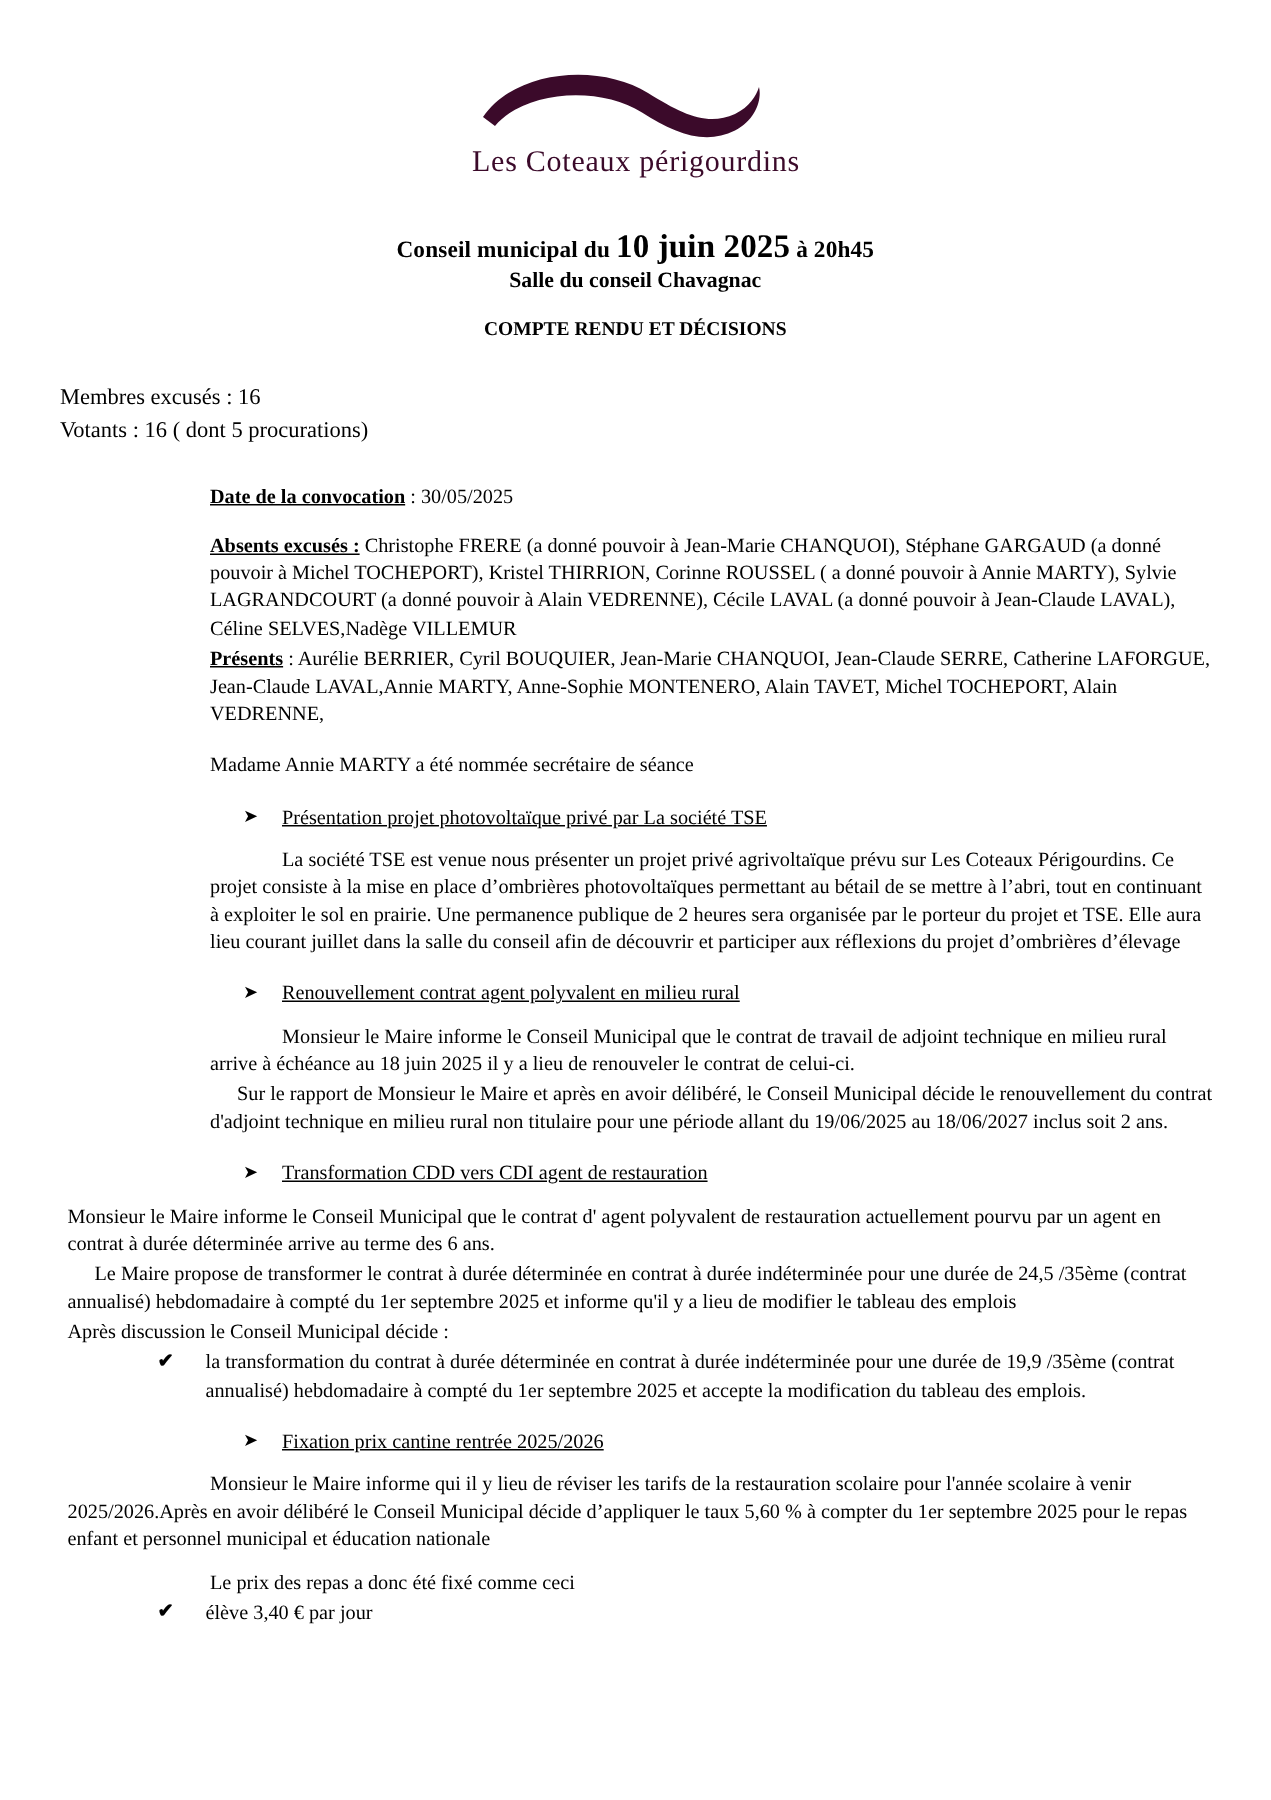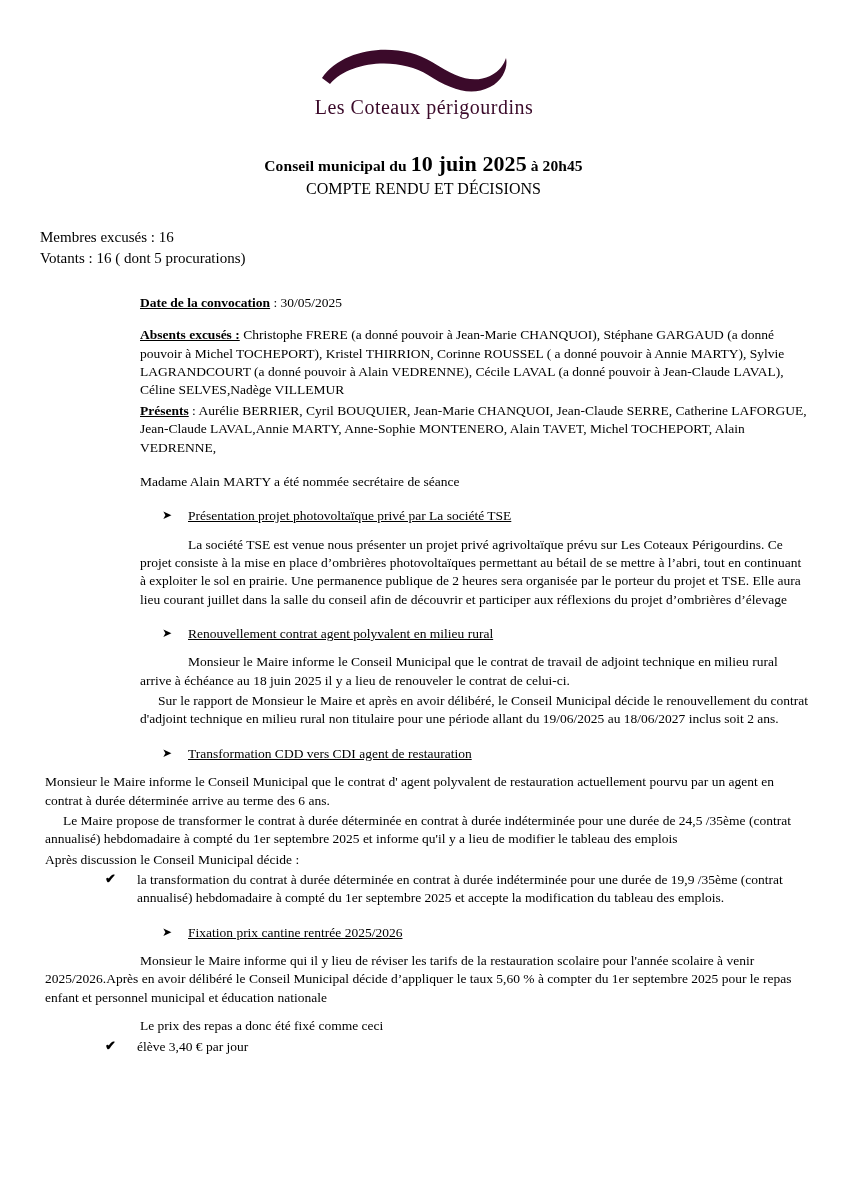--- a/index.html
+++ b/index.html
@@ -44,23 +44,23 @@
     letter-spacing: .1px;
   }
   .title-line1 .big {
     font-size: 22px;
   }
   .title-line2 {
     font-weight: bold;
     font-size: 14.5px;
   }
   .title-line3 {
-    font-weight: normal;
-    font-size: 16px;
-    margin-top: 1px;
+    font-weight: bold;
+    font-size: 13px;
+    margin-top: 15px;
   }
 
   
   .counts {
     margin-top: 28px;
     margin-left: 40px;
     font-size: 15px;
     line-height: 1.45;
   }
 
@@ -148,20 +148,21 @@
   <div class="logo-block">
     <svg class="logo-svg" width="240" height="80" viewBox="0 0 240 80">
       <path d="M18,30 C40,-2 96,-6 128,14 C152,29 168,36 186,28 C196,23 200,16 202,10
                C204,18 200,32 186,39 C166,49 146,41 124,27 C96,9 46,12 26,36 Z" fill="#3b0a2a"></path>
       <text x="120" y="66" text-anchor="middle" font-family="Liberation Serif, serif" font-size="20" fill="#3b0a2a" letter-spacing="0.5">Les Coteaux périgourdins</text>
     </svg>
   </div>
 
   <div class="title-block">
     <div class="title-line1"><span>Conseil municipal du </span><span class="big">10 juin 2025</span><span> à 20h45</span></div>
+    <div class="title-line2">Salle du conseil Chavagnac</div>
     <div class="title-line3">COMPTE RENDU ET DÉCISIONS</div>
   </div>
 
   <div class="counts">
     <div>Membres excusés : 16</div>
     <div>Votants : 16 ( dont 5 procurations)</div>
   </div>
 
   <div class="body-wrap">
 
@@ -172,21 +173,21 @@
     <p class="para">
       <span class="bu">Absents excusés :</span><span> Christophe FRERE (a donné pouvoir à Jean-Marie CHANQUOI), Stéphane GARGAUD  (a donné pouvoir à Michel TOCHEPORT), Kristel THIRRION, Corinne ROUSSEL ( a donné pouvoir  à Annie MARTY),  Sylvie LAGRANDCOURT (a donné pouvoir à Alain VEDRENNE), Cécile LAVAL (a donné pouvoir à Jean-Claude LAVAL), Céline SELVES,Nadège VILLEMUR</span>
     </p>
 
     <p class="para">
       <span class="bu">Présents</span><span> : Aurélie BERRIER, Cyril BOUQUIER, Jean-Marie CHANQUOI, Jean-Claude SERRE,   Catherine LAFORGUE, Jean-Claude LAVAL,Annie MARTY, Anne-Sophie MONTENERO, Alain TAVET, Michel TOCHEPORT, Alain VEDRENNE,</span>
     </p>
 
     <div class="spacer-md"></div>
 
-    <p class="para">Madame Alain MARTY a été nommée secrétaire de séance</p>
+    <p class="para">Madame Annie MARTY a été nommée secrétaire de séance</p>
 
     <div class="section-head">
       <span class="arrow">➤</span>
       <span class="label">Présentation projet photovoltaïque privé par La société TSE</span>
     </div>
     <p class="para indent-first">La société TSE est venue nous présenter un projet privé agrivoltaïque prévu sur Les Coteaux Périgourdins. Ce projet consiste à la mise en place d’ombrières photovoltaïques permettant au bétail de se mettre à l’abri, tout en continuant à exploiter le sol en prairie. Une permanence publique de 2 heures sera organisée par le porteur du projet et TSE. Elle aura lieu courant juillet dans la salle du conseil afin de découvrir et participer aux réflexions du projet d’ombrières d’élevage</p>
 
     <div class="section-head">
       <span class="arrow">➤</span>
       <span class="label">Renouvellement contrat agent polyvalent en milieu rural</span>

